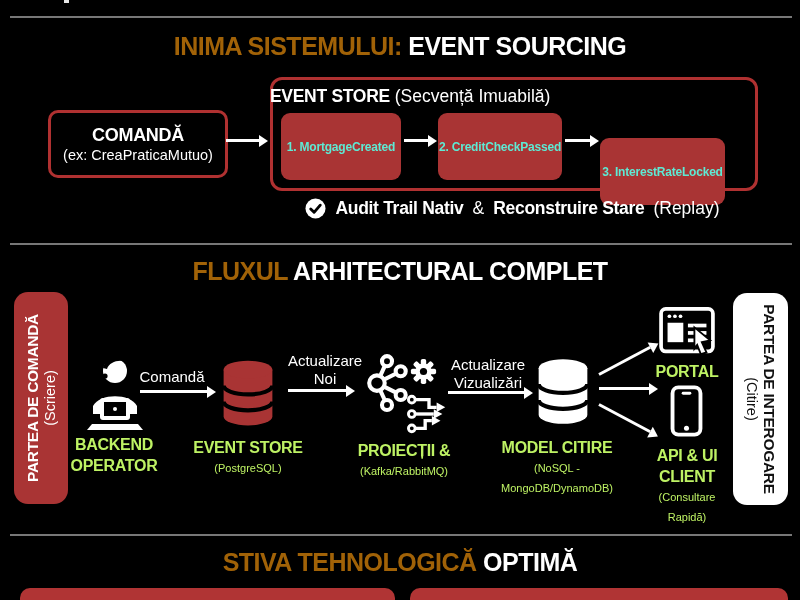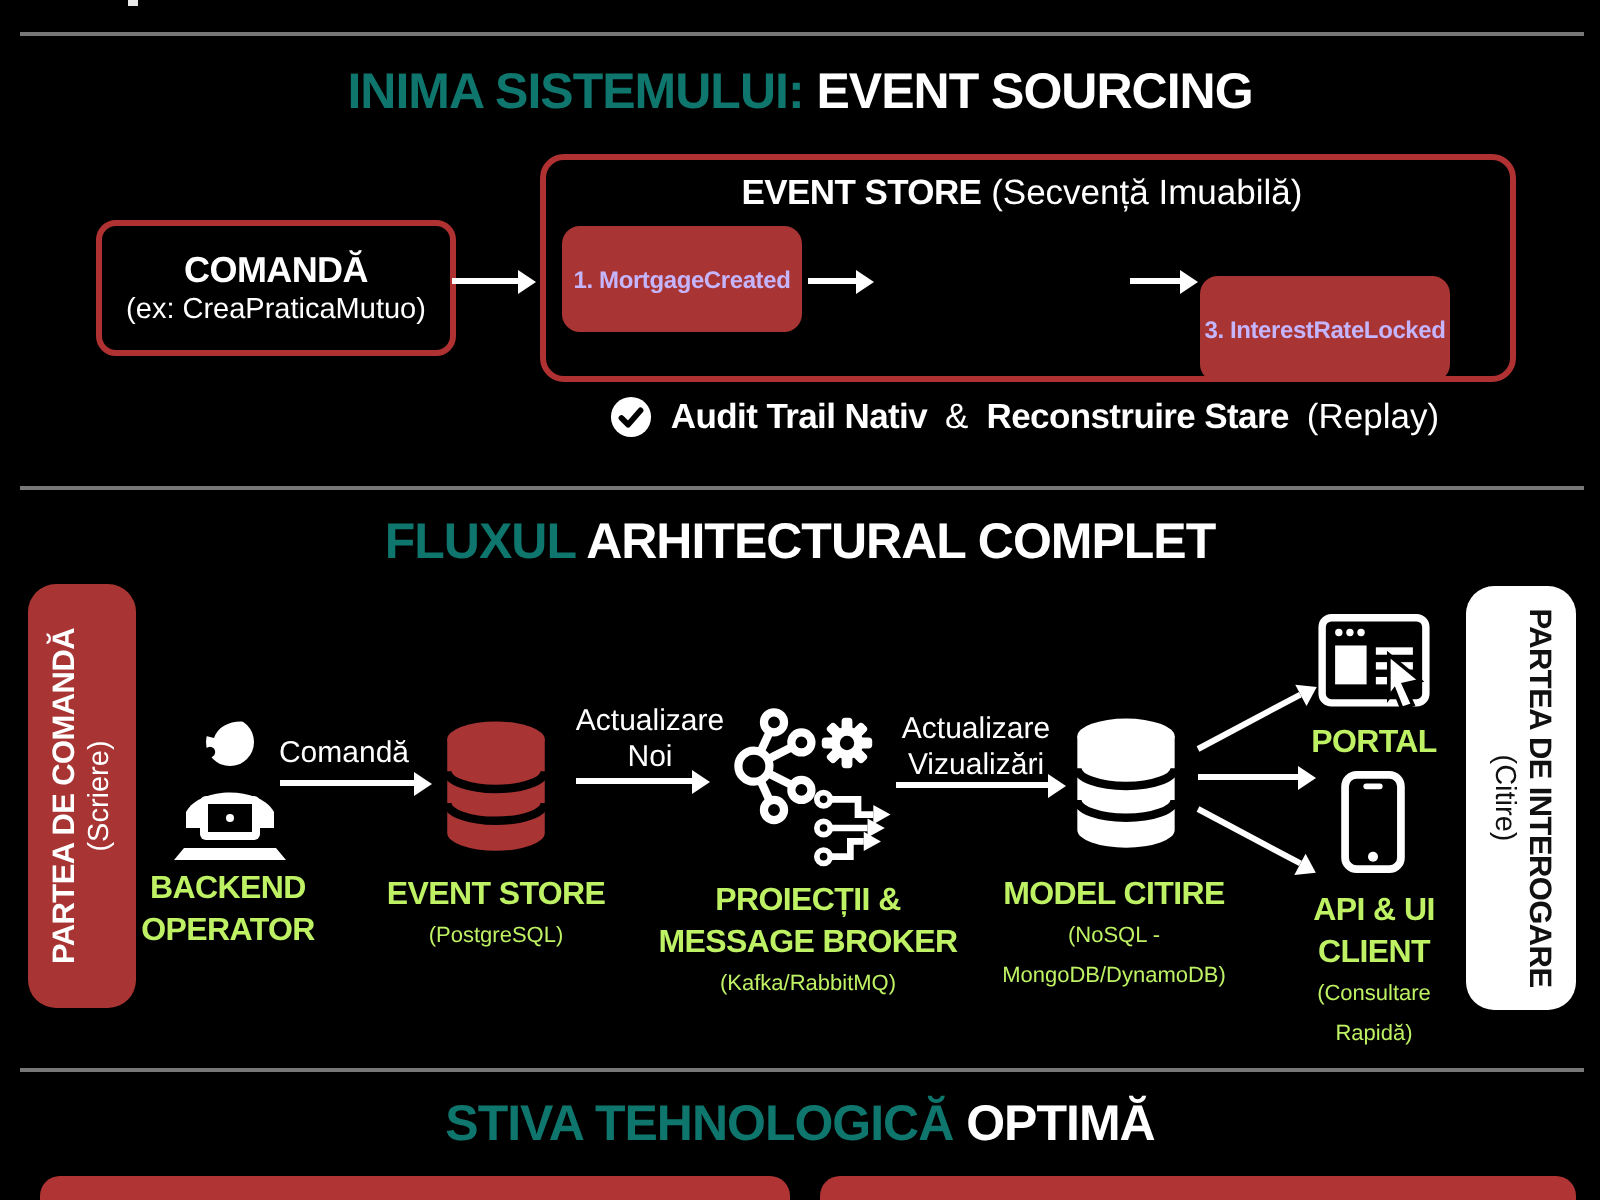--- a/index.html
+++ b/index.html
@@ -6,38 +6,38 @@
   #canvas{
     position:relative;width:800px;height:600px;background:#000;overflow:hidden;
     font-family:"Liberation Sans","DejaVu Sans",sans-serif;color:#fff;
   }
   .artifact{position:absolute;left:64px;top:0;width:5px;height:3px;background:#e8e8e8;}
   .divider{position:absolute;left:10px;width:782px;height:2px;background:#777;}
 
   
   .sec-title{position:absolute;left:0;width:800px;text-align:center;
     font-size:25px;font-weight:bold;letter-spacing:-0.5px;color:#fff;white-space:nowrap;}
-  .sec-title .accent{color:#0f766e;}
+  .sec-title .accent{color:#a16207;}
 
   
   .cmd-box{position:absolute;left:48px;top:110px;width:174px;height:62px;
     border:3px solid #b03131;border-radius:10px;display:flex;flex-direction:column;
     align-items:center;justify-content:center;background:#000;}
   .cmd-title{font-weight:bold;font-size:18px;letter-spacing:-0.3px;}
   .cmd-sub{font-size:14.5px;margin-top:1px;}
 
   
   .es-box{position:absolute;left:270px;top:77px;width:482px;height:108px;
     border:3px solid #b03131;border-radius:12px;background:#000;}
-  .es-title{position:absolute;left:270px;top:86px;width:482px;text-align:center;
+  .es-title{position:absolute;left:270px;top:86px;width:482px;text-align:left;
     font-size:17.5px;white-space:nowrap;}
   .es-title .es-bold{font-weight:bold;letter-spacing:-0.3px;}
-  .event-card{position:absolute;top:113px;height:53px;background:#a93434;border-radius:9px;
+  .event-card{position:absolute;top:113px;height:67px;background:#a93434;border-radius:9px;
     display:flex;align-items:center;justify-content:center;font-size:12px;font-weight:bold;
-    letter-spacing:-0.2px;color:#c4b5fd;}
+    letter-spacing:-0.2px;color:#5eead4;}
   .e1{left:281px;width:120px;}
   .e2{left:438px;width:124px;}
   .e3{left:600px;width:125px;margin-top:25px;}
 
   
   .arrow{position:absolute;height:3px;background:#fff;transform-origin:left center;}
   .arrow::after{content:"";position:absolute;left:100%;top:50%;transform:translateY(-50%);
     border-left:9px solid #fff;border-top:6px solid transparent;border-bottom:6px solid transparent;}
 
   
@@ -92,20 +92,21 @@
   <div class="arrow" style="left:226px;top:139px;width:33px"></div>
 
   <div class="es-box"></div>
   <div class="es-title">
     <span class="es-bold">EVENT STORE</span>
     <span>(Secvență Imuabilă)</span>
   </div>
 
   <div class="event-card e1">1. MortgageCreated</div>
   <div class="arrow" style="left:404px;top:139px;width:24px"></div>
+  <div class="event-card e2">2. CreditCheckPassed</div>
   <div class="arrow" style="left:565px;top:139px;width:25px"></div>
   <div class="event-card e3">3. InterestRateLocked</div>
 
   <div class="audit">
     <svg width="21" height="21" viewBox="0 0 22 22">
       <circle cx="11" cy="11" r="10.5" fill="#fff"></circle>
       <path d="M6 11.5 L9.5 15 L16 7.5" fill="none" stroke="#000" stroke-width="3" stroke-linecap="round" stroke-linejoin="round"></path>
     </svg>
     <span class="ab">Audit Trail Nativ</span>
     <span>&amp;</span>
@@ -208,21 +209,20 @@
       </g>
       <g fill="#fff">
         <polygon points="32,11 41,16 32,21"></polygon>
         <polygon points="29,18 38,23 29,28"></polygon>
         <polygon points="27,25 36,30 27,35"></polygon>
       </g>
     </svg>
   </div>
   <div class="nlabel" style="left:404px;top:440px">
     <div class="nb">PROIECȚII &amp;</div>
-    <div class="nb">MESSAGE BROKER</div>
     <div class="nr">(Kafka/RabbitMQ)</div>
   </div>
 
   <div class="alabel" style="left:488px;top:356px">
     <div>Actualizare</div>
     <div>Vizualizări</div>
   </div>
   <div class="arrow" style="left:448px;top:391px;width:76px"></div>
 
   <svg class="icon" style="left:532px;top:356px" width="62" height="73" viewBox="0 0 64 78">

